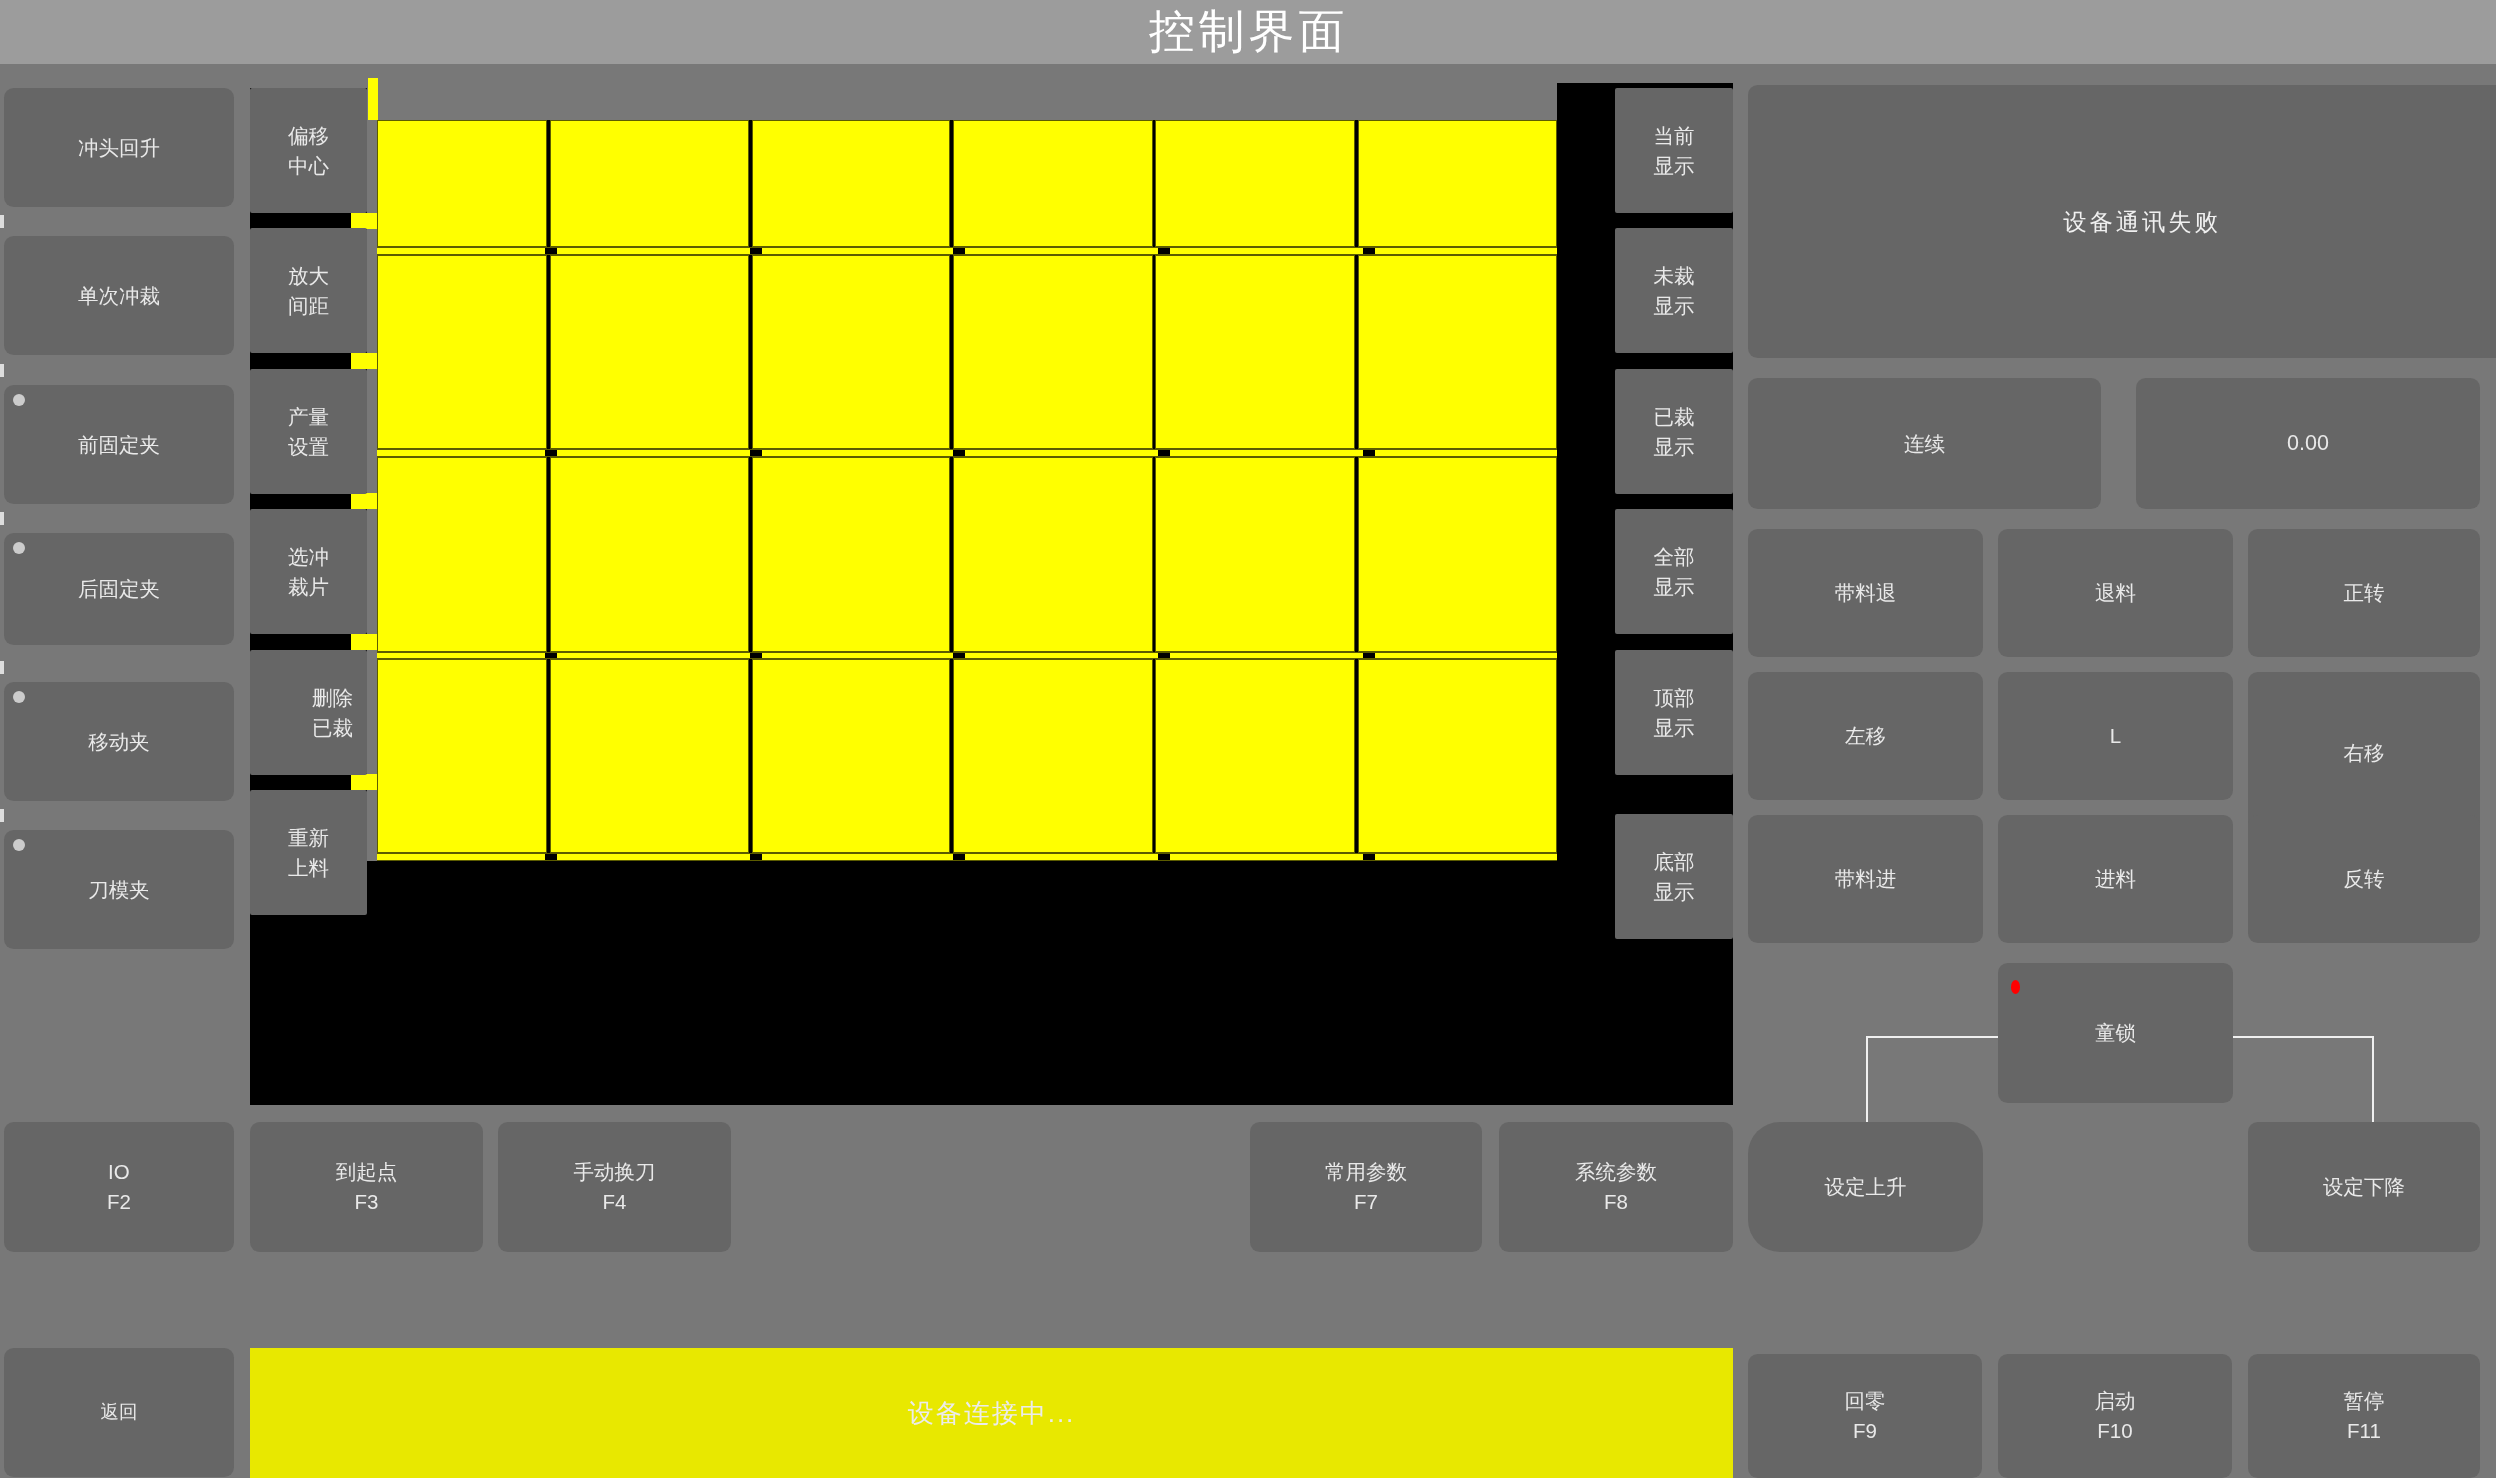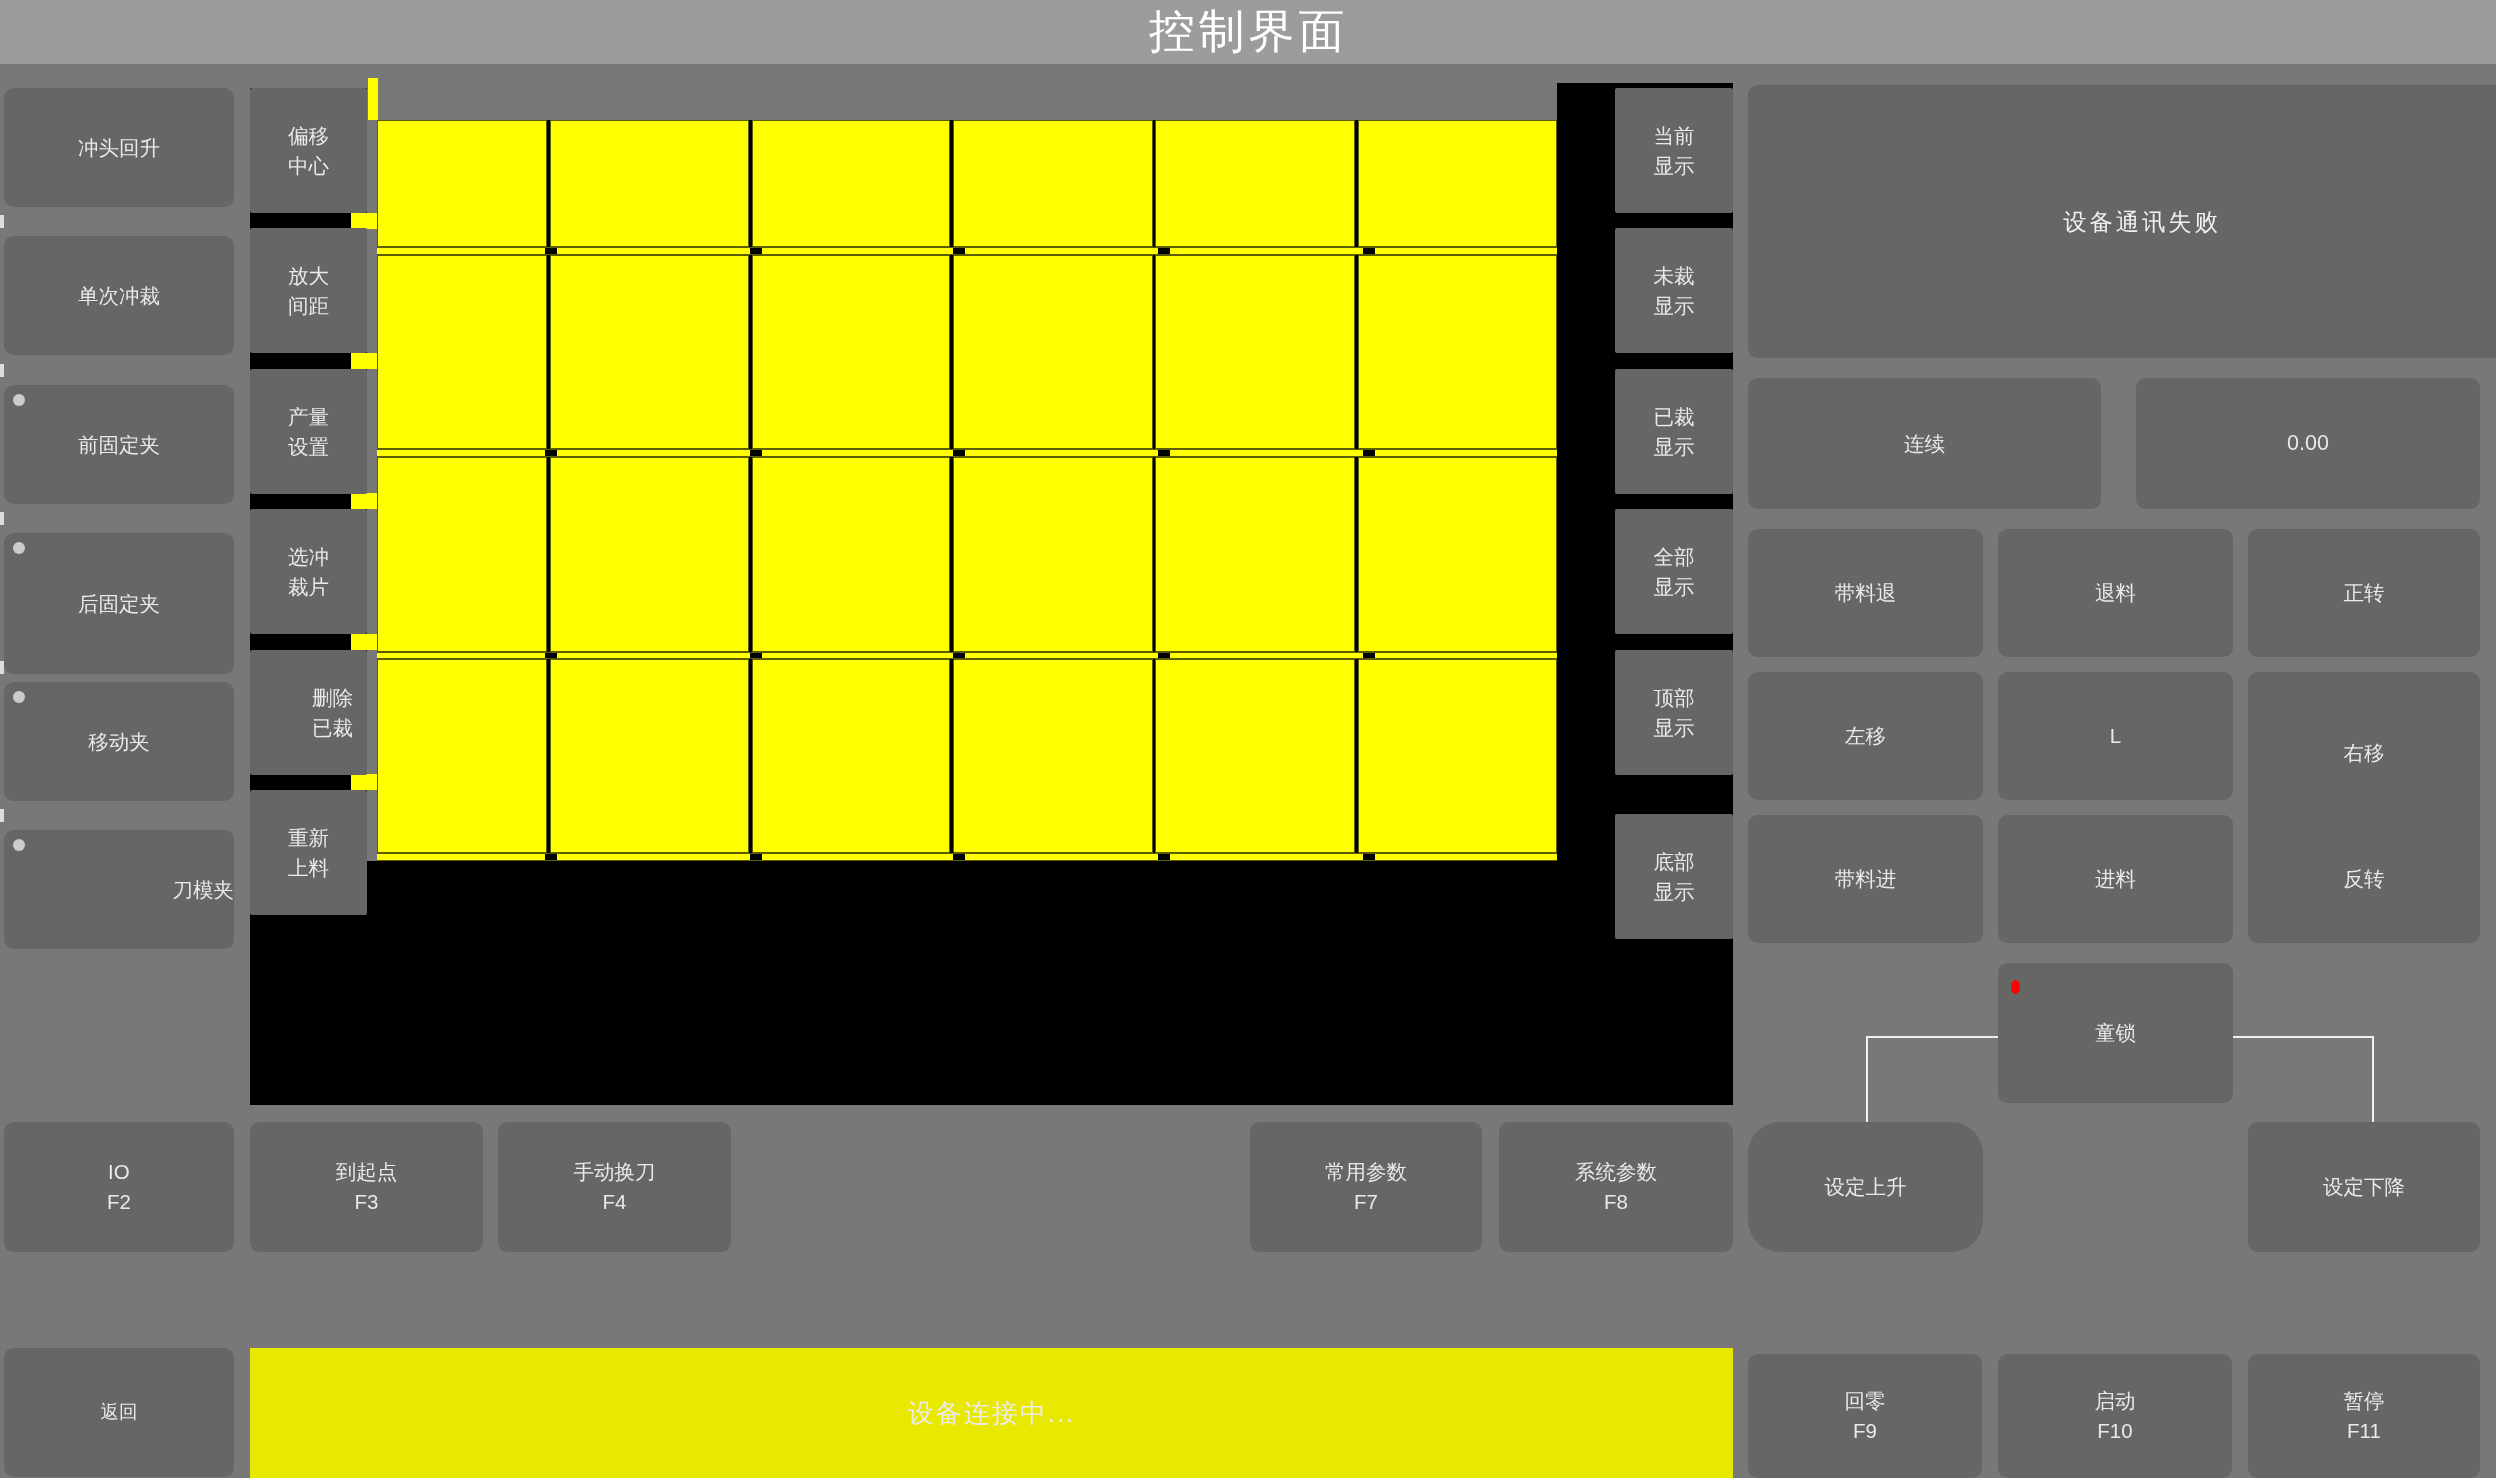--- a/index.html
+++ b/index.html
@@ -116,29 +116,29 @@
   <div class="btn" style="left:3.9px;top:88px;width:230px;height:119px;">
     <span>冲头回升</span>
   </div>
   <div class="btn" style="left:3.9px;top:236px;width:230px;height:119px;">
     <span>单次冲裁</span>
   </div>
   <div class="btn" style="left:3.9px;top:385px;width:230px;height:119px;">
     <span class="dot"></span>
     <span>前固定夹</span>
   </div>
-  <div class="btn" style="left:3.9px;top:533px;width:230px;height:141px;">
+  <div class="btn" style="left:3.9px;top:533px;width:230px;height:112px;">
     <span class="dot"></span>
     <span>后固定夹</span>
   </div>
   <div class="btn" style="left:3.9px;top:682px;width:230px;height:119px;">
     <span class="dot"></span>
     <span>移动夹</span>
   </div>
-  <div class="btn" style="left:3.9px;top:830px;width:230px;height:119px;align-items:flex-end;">
+  <div class="btn" style="left:3.9px;top:830px;width:230px;height:119px;">
     <span class="dot"></span>
     <span>刀模夹</span>
   </div>
 
   <div class="tick" style="top:215px;"></div>
   <div class="tick" style="top:364px;"></div>
   <div class="tick" style="top:512px;"></div>
   <div class="tick" style="top:661px;"></div>
   <div class="tick" style="top:809px;"></div>
 

